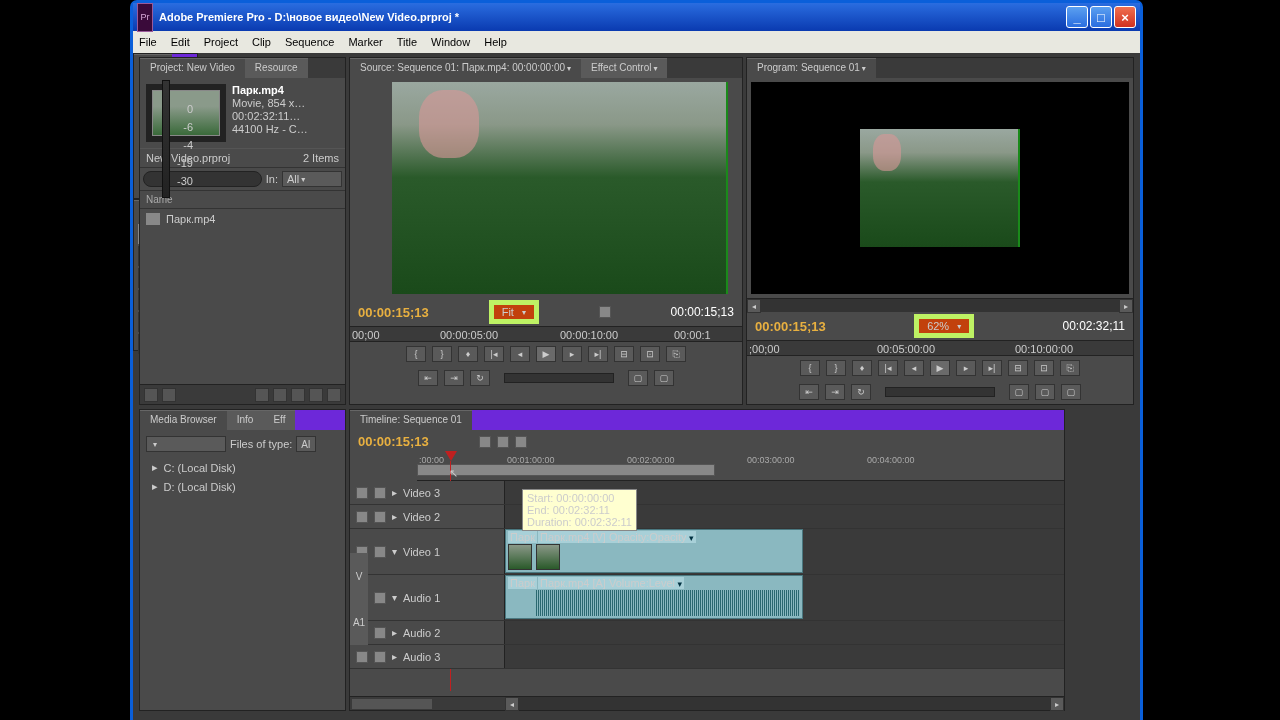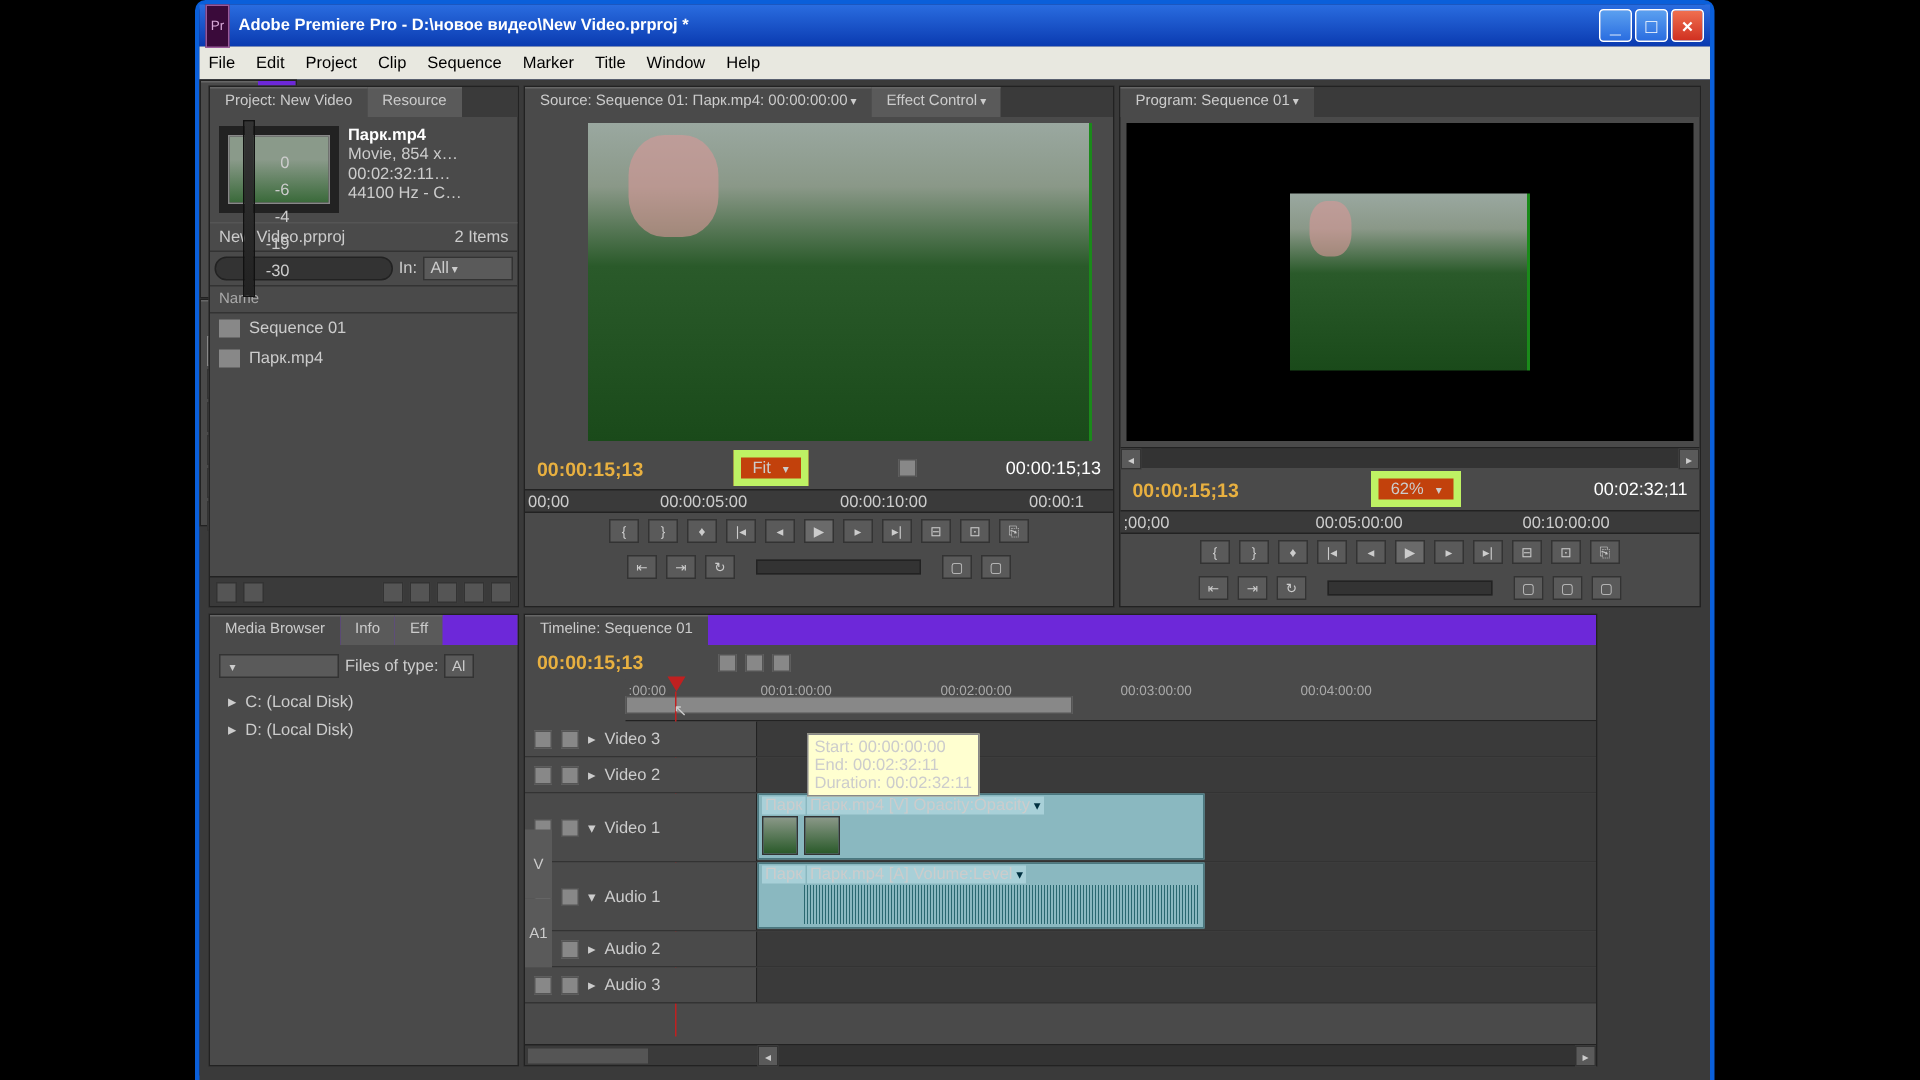--- a/index.html
+++ b/index.html
@@ -145,24 +145,20 @@
       <div class="search-row">
         <div class="search-in"></div>
         <span>In:</span>
         <div class="in-dd arrow">
             <span>All</span>
           </div>
       </div>
       <div class="col-hdr">Name</div>
       <div class="list-item">
         <div class="ico"></div>
-        <span>Sequence 01</span>
-      </div>
-      <div class="list-item">
-        <div class="ico"></div>
         <span>Парк.mp4</span>
       </div>
       <div class="panel-footer">
         <div class="ftr-ico"></div>
         <div class="ftr-ico"></div>
         <div style="flex:1"></div>
         <div class="ftr-ico"></div>
         <div class="ftr-ico"></div>
         <div class="ftr-ico"></div>
         <div class="ftr-ico"></div>
@@ -183,21 +179,21 @@
         <div class="fit-dd arrow">
             <span>Fit</span>
           </div>
         <div class="sm-ico"></div>
         <span class="tc-wh">00:00:15;13</span>
       </div>
       <div class="ruler-mini">
         <span style="left:2px">00;00</span>
         <span style="left:90px">00:00:05:00</span>
         <span style="left:210px">00:00:10:00</span>
-        <span style="left:336px">00:00:1</span>
+        <span style="left:324px">00:00:1</span>
       </div>
       <div class="ctrl-row">
         <div class="ctrl-btn">{</div>
         <div class="ctrl-btn">}</div>
         <div class="ctrl-btn">♦</div>
         <div class="ctrl-btn">|◂</div>
         <div class="ctrl-btn">◂</div>
         <div class="ctrl-btn play">▶</div>
         <div class="ctrl-btn">▸</div>
         <div class="ctrl-btn">▸|</div>
@@ -318,21 +314,21 @@
           </div>
         <div class="track tall">
             <div class="track-hdr"><div class="sm-ico"></div><div class="sm-ico"></div>▾ <span>Video 1</span></div>
           <div class="track-area">
             <div class="clip-v">
               <div class="lbl"><span>Парк</span></div>
               <div class="lbl" style="left:32px"><span>Парк.mp4 [V] Opacity:Opacity</span> ▾</div>
               <div class="th1"></div>
                 <div class="th2"></div>
             </div>
-            <div class="tooltip" style="left:33px;top:-40px">
+            <div class="tooltip" style="left:17px;top:-40px">
               <div>Start: 00:00:00:00</div>
               <div>End: 00:02:32:11</div>
               <div>Duration: 00:02:32:11</div>
             </div>
           </div>
         </div>
         <div class="track tall">
             <div class="track-hdr"><div class="sm-ico"></div><div class="sm-ico"></div>▾ <span>Audio 1</span></div>
           <div class="track-area">
             <div class="clip-a">

